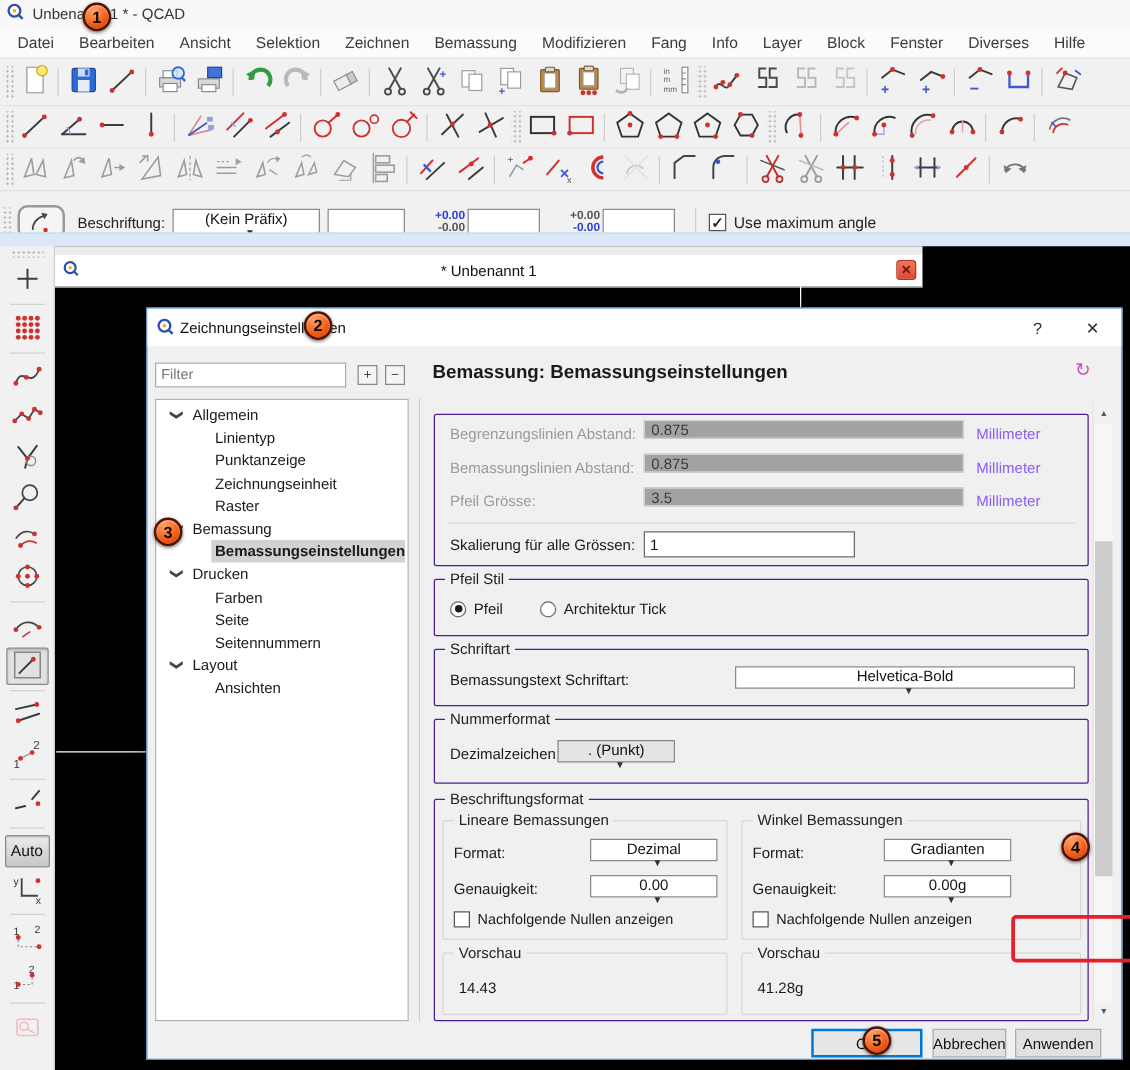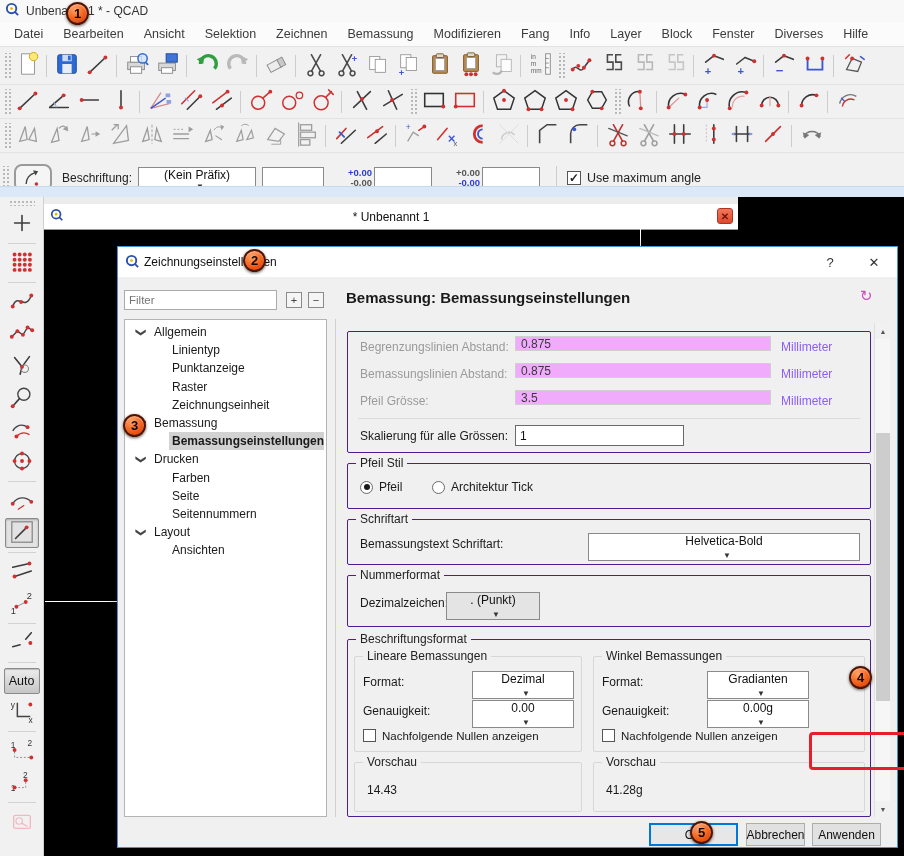--- a/index.html
+++ b/index.html
@@ -82,28 +82,28 @@
   .trow .tlabel{position:absolute;left:29px;z-index:1;}
   .trow.child .tlabel{left:47px;}
   .trow.selected::before{content:"";position:absolute;left:44px;right:2px;top:0;bottom:0;background:#d2d2d2;}
   .trow.selected .tlabel{font-weight:bold;}
 
   .content{position:absolute;left:217px;top:72px;width:557px;height:498px;border-left:1px solid #cfcfcf;}
   .grp{position:absolute;border:1px solid #4c1d95;border-radius:2px;}
   .grp > .gtitle{position:absolute;left:8px;top:-8px;background:#f0f0f0;padding:0 4px;font-size:12px;color:#222;}
   .frow-label{position:absolute;font-size:12px;color:#9a9a9a;}
   .frow-label.en{color:#1a1a1a;}
-  .dis-in{position:absolute;height:15px;background:#f0abfc;border:1px solid #cfcfcf;font-size:12px;color:#3a3a3a;display:flex;align-items:center;padding:4px 5px;}
+  .dis-in{position:absolute;height:15px;background:#a3a3a3;border:1px solid #cfcfcf;font-size:12px;color:#3a3a3a;display:flex;align-items:center;padding:4px 5px;}
   .unit{position:absolute;font-size:12px;color:#8b5cf6;}
   .hline{position:absolute;left:10px;right:10px;height:1px;background:#dcdcdc;}
   .w-in{position:absolute;height:21px;background:#fff;border:1px solid #6a6a6a;font-size:12px;padding:0 4px;font-family:"Liberation Sans",sans-serif;color:#111;}
   .radio{width:13px;height:13px;border:1px solid #6a6a6a;border-radius:50%;background:#fff;display:inline-flex;align-items:center;justify-content:center;}
   .radio.on::after{content:"";width:6px;height:6px;border-radius:50%;background:#1a1a1a;}
   .rrow{position:absolute;display:flex;align-items:center;gap:6px;font-size:12px;color:#1a1a1a;}
-  .ccombo{position:absolute;height:28px;}
+  .ccombo{position:absolute;height:18px;}
   .subgrp{position:absolute;border:1px solid #d7d7d7;border-radius:2px;}
   .subgrp > .gtitle{position:absolute;left:8px;top:-8px;background:#f0f0f0;padding:0 4px;font-size:12px;color:#222;}
   .cbrow{position:absolute;display:flex;align-items:center;gap:6px;font-size:11.5px;color:#1a1a1a;}
   .cbrow .cbx{width:13px;height:13px;}
   .pvalue{position:absolute;font-size:12px;color:#1a1a1a;}
 
   .redbox{position:absolute;left:473px;top:413px;width:247px;height:38px;border:3px solid #e5202c;border-radius:4px;z-index:20;}
   .scrollbar{position:absolute;left:538px;top:4px;width:16px;height:494px;background:#f6f6f6;border-left:1px solid #e0e0e0;}
   .sb-arr{position:absolute;left:0;width:16px;height:16px;display:flex;align-items:center;justify-content:center;font-size:7px;color:#555;background:#f1f1f1;}
   .sb-thumb{position:absolute;left:1px;top:110px;width:14px;height:268px;background:#cdcdcd;}
@@ -967,24 +967,24 @@
           <span class="chev">❯</span>
           <span class="tlabel">Allgemein</span>
         </div>
         <div class="trow child">
           <span class="tlabel">Linientyp</span>
         </div>
         <div class="trow child">
           <span class="tlabel">Punktanzeige</span>
         </div>
         <div class="trow child">
+          <span class="tlabel">Zeichnungseinheit</span>
+        </div>
+        <div class="trow child">
           <span class="tlabel">Raster</span>
-        </div>
-        <div class="trow child">
-          <span class="tlabel">Zeichnungseinheit</span>
         </div>
         <div class="trow group">
           <span class="chev">❯</span>
           <span class="tlabel">Bemassung</span>
         </div>
         <div class="trow child selected">
           <span class="tlabel">Bemassungseinstellungen</span>
         </div>
         <div class="trow group">
           <span class="chev">❯</span>

